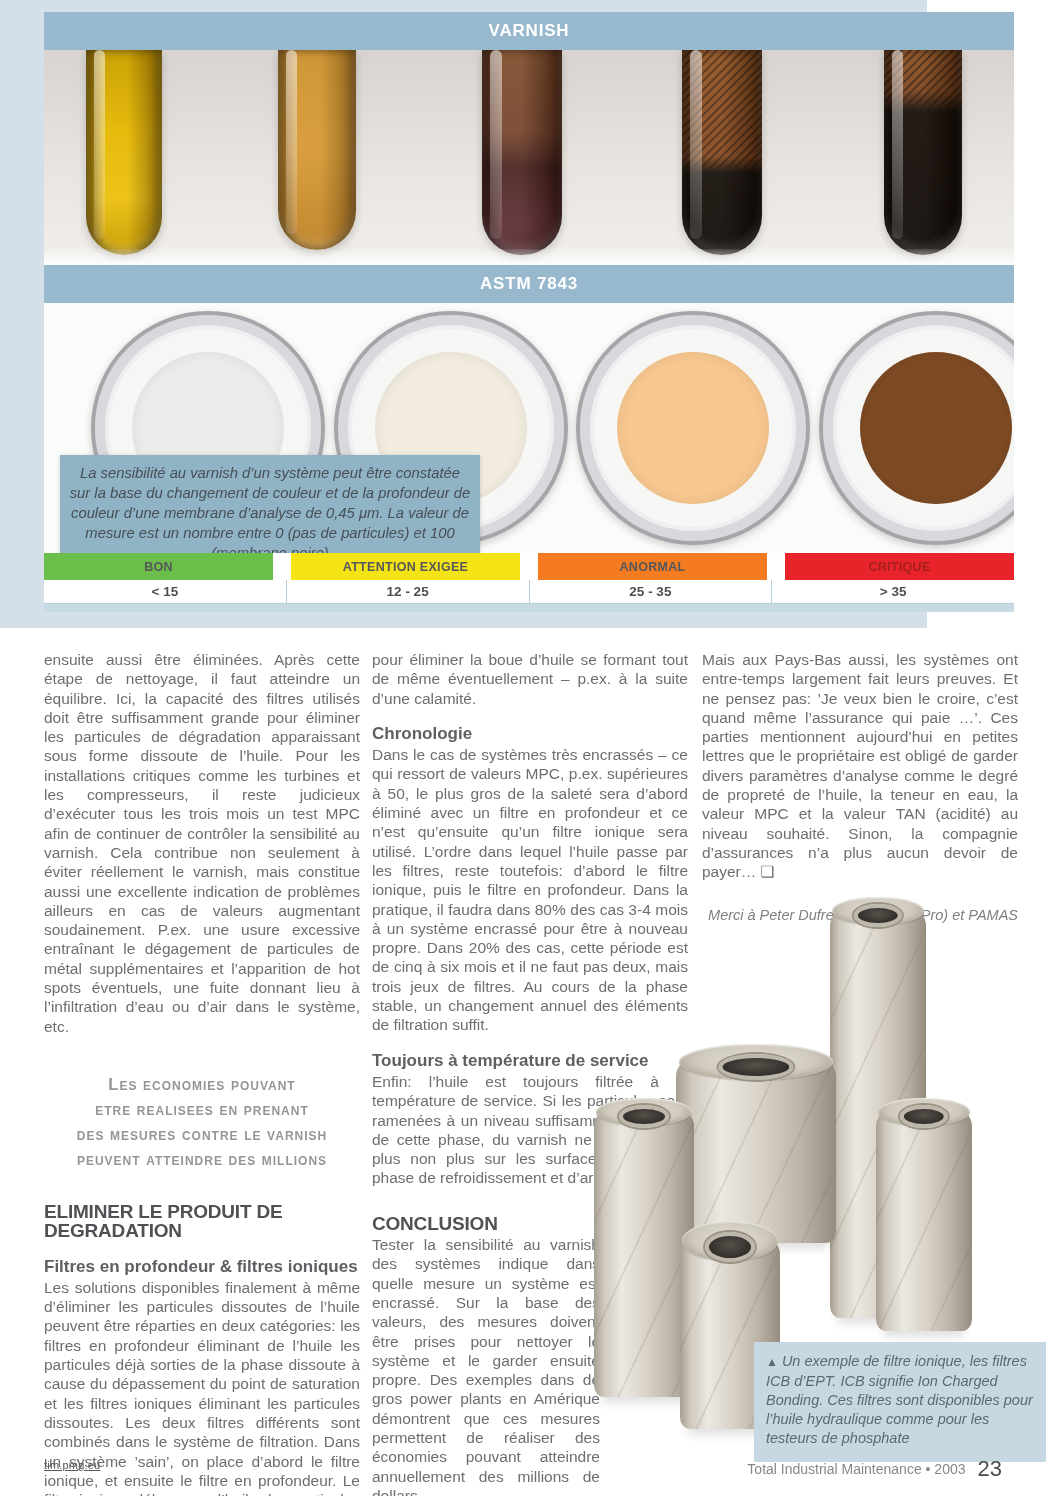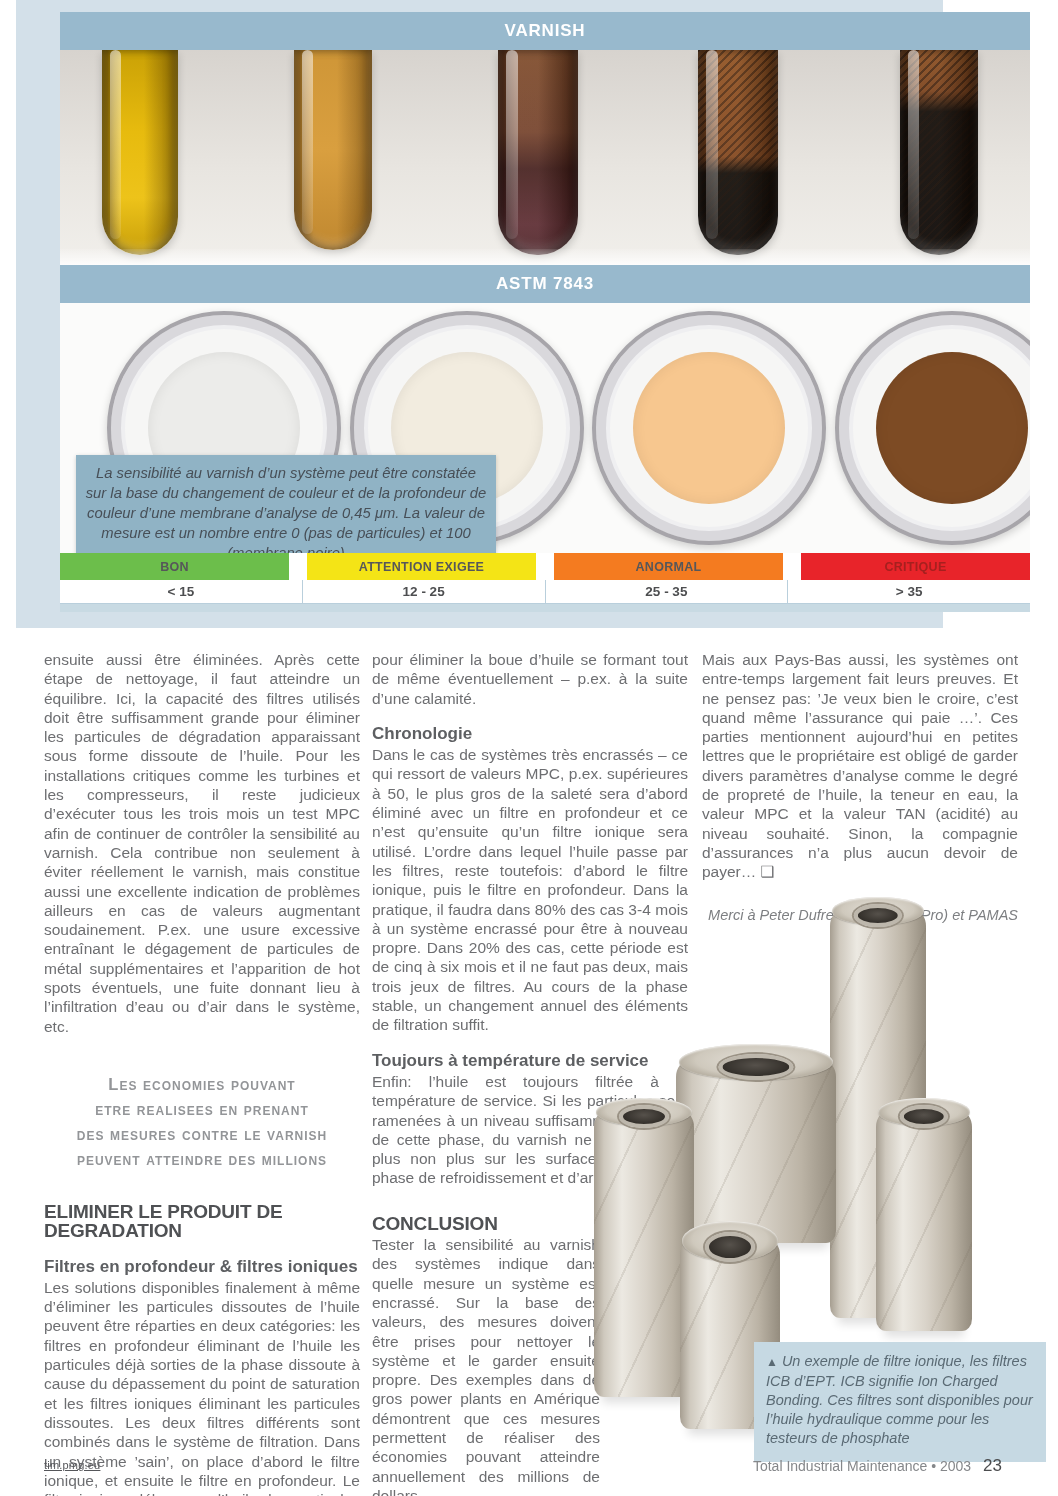--- a/index.html
+++ b/index.html
@@ -5,21 +5,21 @@
   html,body { margin:0; padding:0; }
   body {
     width:1058px; height:1496px; position:relative; overflow:hidden;
     background:#ffffff;
     font-family:"Liberation Sans", sans-serif;
     -webkit-font-smoothing:antialiased;
   }
   .page { position:absolute; inset:0; }
 
   
-  .top-region { position:absolute; left:16px; top:0; width:927px; height:628px; background:#d3e0e9; }
+  .top-region { position:absolute; left:0; top:0; width:927px; height:628px; background:#d3e0e9; }
   .panel { position:absolute; left:44px; top:12px; width:970px; }
   .band { height:38px; background:#98b9cd; display:flex; align-items:center; justify-content:center; }
   .band span { color:#ffffff; font-weight:bold; font-size:17px; letter-spacing:.8px; }
 
   
   .tubes { position:relative; height:215px; overflow:hidden;
     background:linear-gradient(180deg,#d7d3ce 0%,#e8e5e0 55%,#f1efeb 100%); }
   .tubes::after { content:""; position:absolute; left:0; right:0; bottom:0; height:16px;
     background:linear-gradient(180deg, rgba(255,255,255,.1), rgba(255,255,255,.85)); }
   .tube { position:absolute; top:0; border-radius:0 0 39px 39px;
@@ -109,21 +109,21 @@
     background:#c6d9e3; z-index:3; padding:10px 12px; font-style:italic;
     color:#5a6a74; font-size:14.5px; line-height:19px; }
   .photo-caption .tri { font-style:normal; font-size:12px; margin-right:4px; }
 
   
   .footer { position:absolute; left:44px; right:40px; top:1456px; height:28px; z-index:4; }
   .site-link { position:absolute; left:0; top:3px; color:#55565a; font-size:11px;
     text-decoration:underline; letter-spacing:.2px; cursor:pointer; }
   .footer-right { position:absolute; right:16px; top:0; display:flex; align-items:center; gap:12px; }
   .journal { font-size:14px; color:#85878a; }
-  .pagenum { font-size:17px; color:#4b4c4e; }
+  .pagenum { font-size:22px; color:#4b4c4e; }
 </style>
 </head>
 <body>
 
 <div class="page">
 
   <div class="top-region">
     <div class="panel">
 
       <div class="band">

